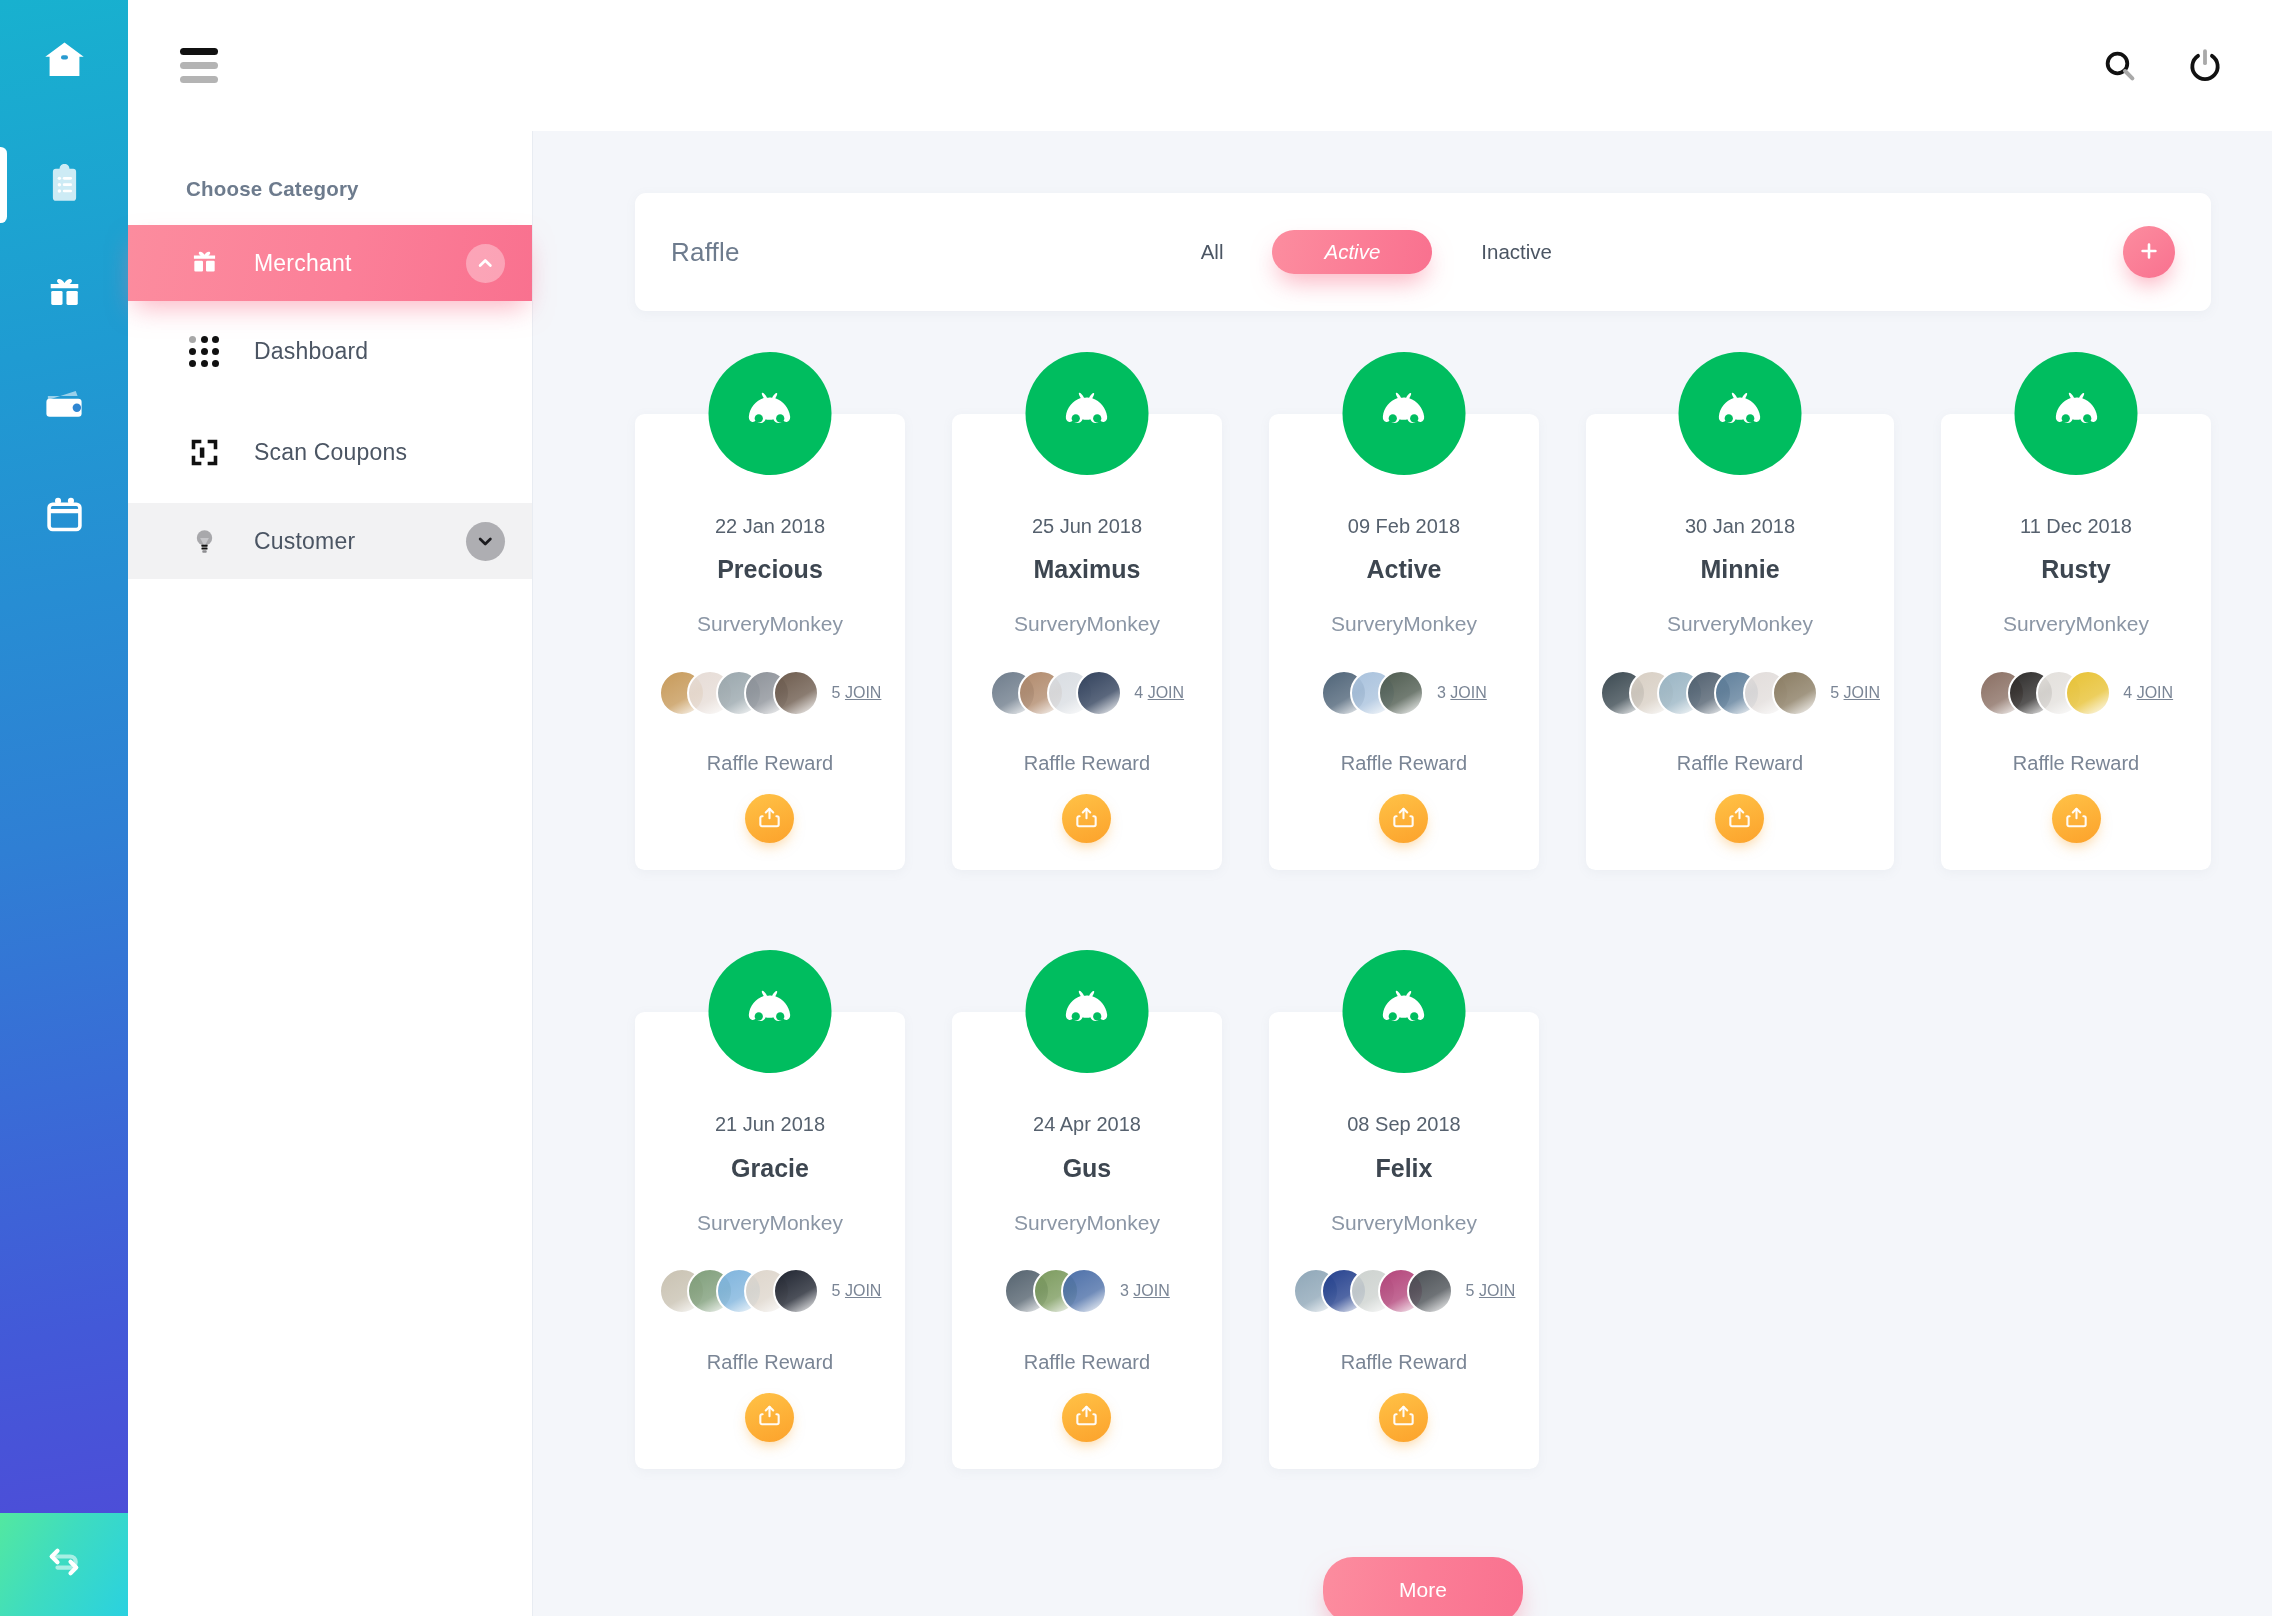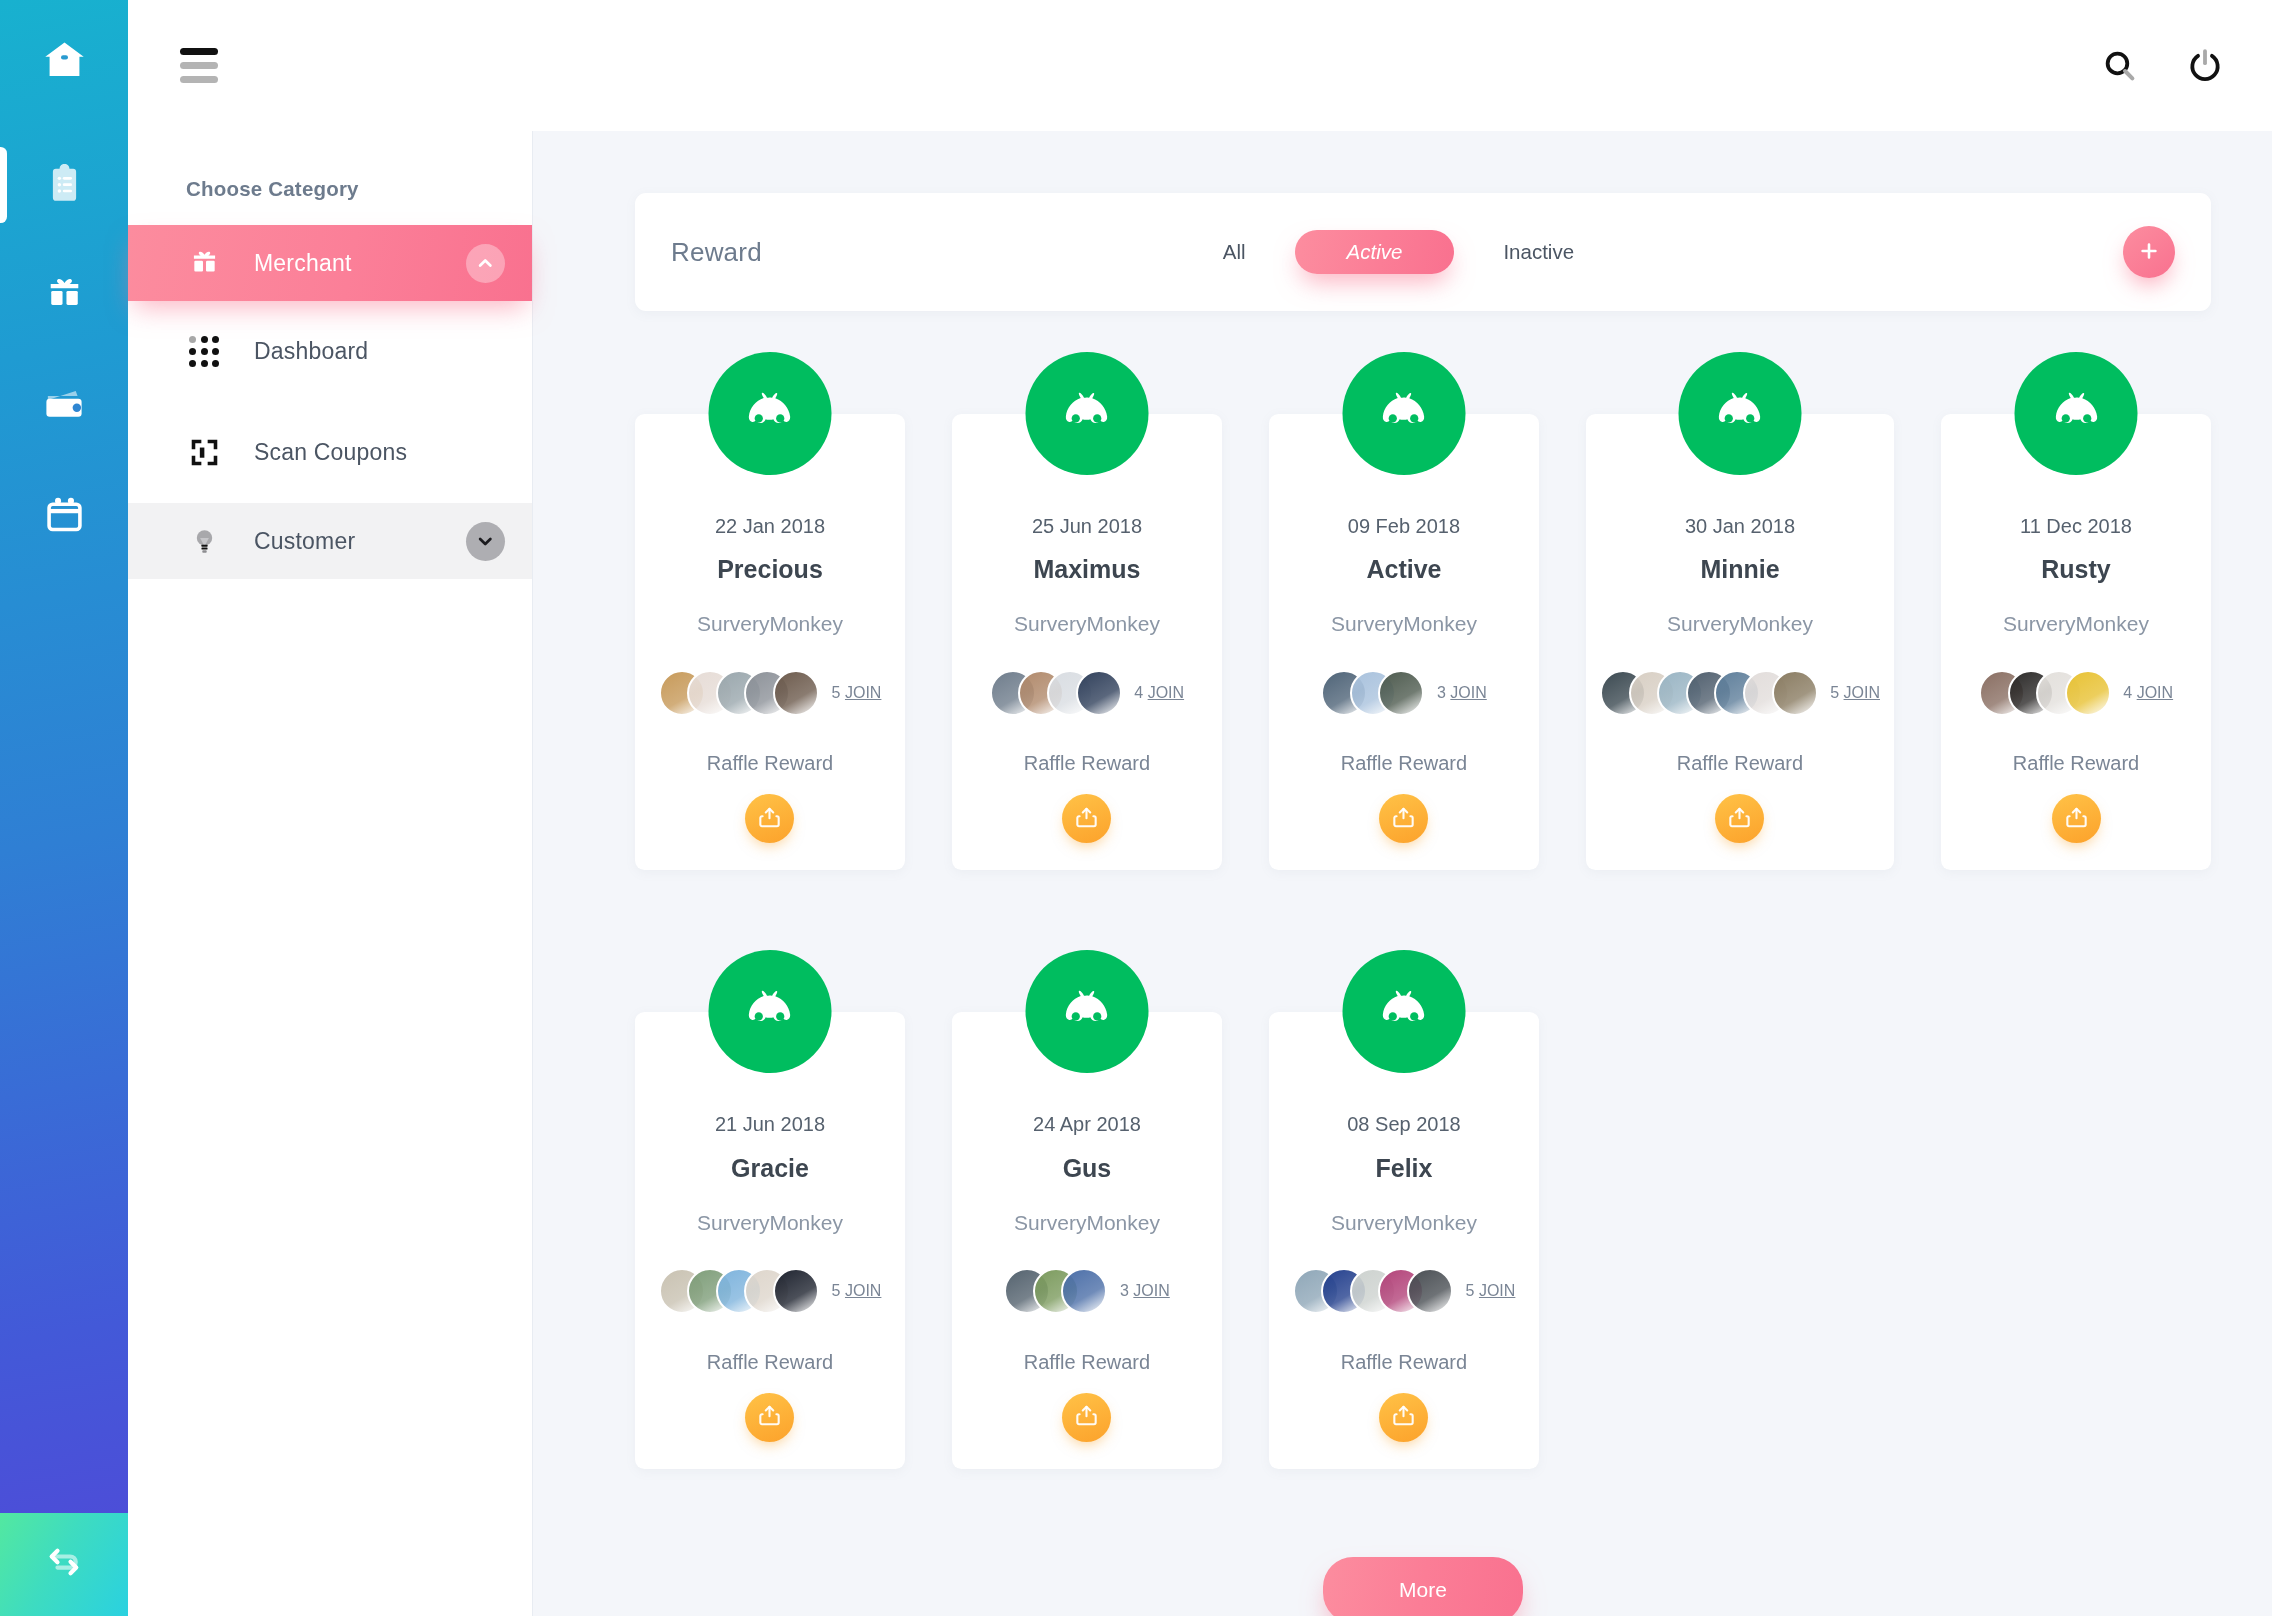--- a/index.html
+++ b/index.html
@@ -501,21 +501,21 @@
             <svg width="20.5" height="20.5" viewBox="0 0 24 24" fill="none" stroke="#1b1b1f" stroke-width="3.2" stroke-linecap="round" stroke-linejoin="round">
               <path d="M6 9.4 12 15.2l6-5.8"></path>
             </svg>
           </span>
         </div>
       </div>
 
       <div class="main">
 
         <div class="surveys-bar">
-          <div class="surveys-title">Reward</div>
+          <div class="surveys-title">Raffle</div>
           <div class="filters">
             <div class="filter">All</div>
             <div class="filter active">Active</div>
             <div class="filter">Inactive</div>
           </div>
           <button class="add-btn">
             <span>
               <svg width="24" height="24" viewBox="0 0 24 24" fill="none" stroke="#ffffff" stroke-width="2.6" stroke-linecap="round">
                 <path d="M12 5.6v12.8M5.6 12h12.8"></path>
               </svg>

